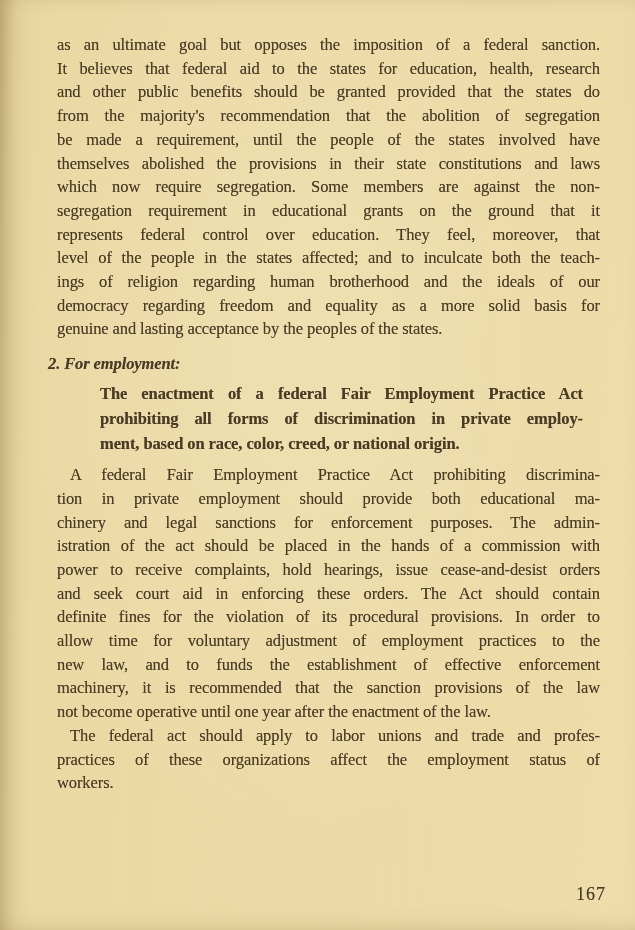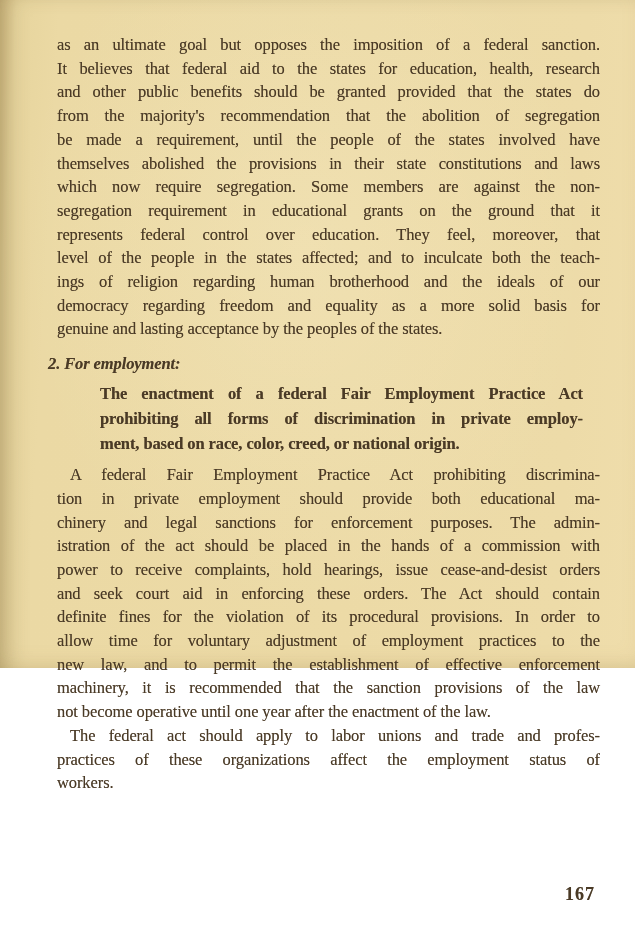--- a/index.html
+++ b/index.html
@@ -5,21 +5,21 @@
   html, body {
     margin: 0;
     padding: 0;
     width: 635px;
     height: 930px;
     overflow: hidden;
   }
   .page {
     position: relative;
     width: 635px;
-    height: 668px;
+    height: 930px;
     box-sizing: border-box;
     background:
       radial-gradient(ellipse at 48% 38%, rgba(255,248,222,0.20), rgba(255,248,222,0) 62%),
       linear-gradient(93deg, #ddc890 0%, #e7d59e 2.5%, #ebd9a4 9%, #ecdaa6 55%, #eddba8 88%, #efddab 100%);
     box-shadow: inset 16px 0 26px -14px rgba(105,82,35,0.45),
                 inset 0 -10px 30px -18px rgba(150,120,60,0.25);
     font-family: "Liberation Serif", "DejaVu Serif", serif;
     color: #4a3a26;
   }
   .body-block {
@@ -55,26 +55,25 @@
     margin-left: 43px;
     margin-right: 17px;
     font-weight: 700;
   }
   .quote .line { line-height: 25px; }
   .para + .para { margin-top: 7px; }
   .para.flush { margin-top: 0; }
   .page-number {
     position: absolute;
     top: 884px;
-    right: 40px;
+    right: 29px;
     font-size: 18px;
     letter-spacing: 1px;
     color: #4a3a26;
     text-shadow: 0 0 0.45px rgba(74,58,38,0.55);
-    font-weight: bold;
   }
 </style>
 </head>
 <body>
 
 <div class="page" style="color: rgb(74, 58, 38);">
   <div class="body-block" id="body-block">
       <div class="para">
         <div class="line">as an ultimate goal but opposes the imposition of a federal sanction.</div>
         <div class="line">It believes that federal aid to the states for education, health, research</div>
@@ -98,21 +97,21 @@
       </div>
       <div class="para">
         <div class="line first-indent">A federal Fair Employment Practice Act prohibiting discrimina-</div>
         <div class="line">tion in private employment should provide both educational ma-</div>
         <div class="line">chinery and legal sanctions for enforcement purposes.  The admin-</div>
         <div class="line">istration of the act should be placed in the hands of a commission with</div>
         <div class="line">power to receive complaints, hold hearings, issue cease-and-desist orders</div>
         <div class="line">and seek court aid in enforcing these orders.  The Act should contain</div>
         <div class="line">definite fines for the violation of its procedural provisions.  In order to</div>
         <div class="line">allow time for voluntary adjustment of employment practices to the</div>
-        <div class="line">new law, and to permit the establishment of effective enforcement</div>
+        <div class="line">new law, and to funds the establishment of effective enforcement</div>
         <div class="line">machinery, it is recommended that the sanction provisions of the law</div>
         <div class="line last">not become operative until one year after the enactment of the law.</div>
       </div>
       <div class="para flush">
         <div class="line first-indent">The federal act should apply to labor unions and trade and profes-</div>
         <div class="line">practices of these organizations affect the employment status of</div>
         <div class="line last">workers.</div>
       </div>
     </div>
   <div class="page-number">167</div>

